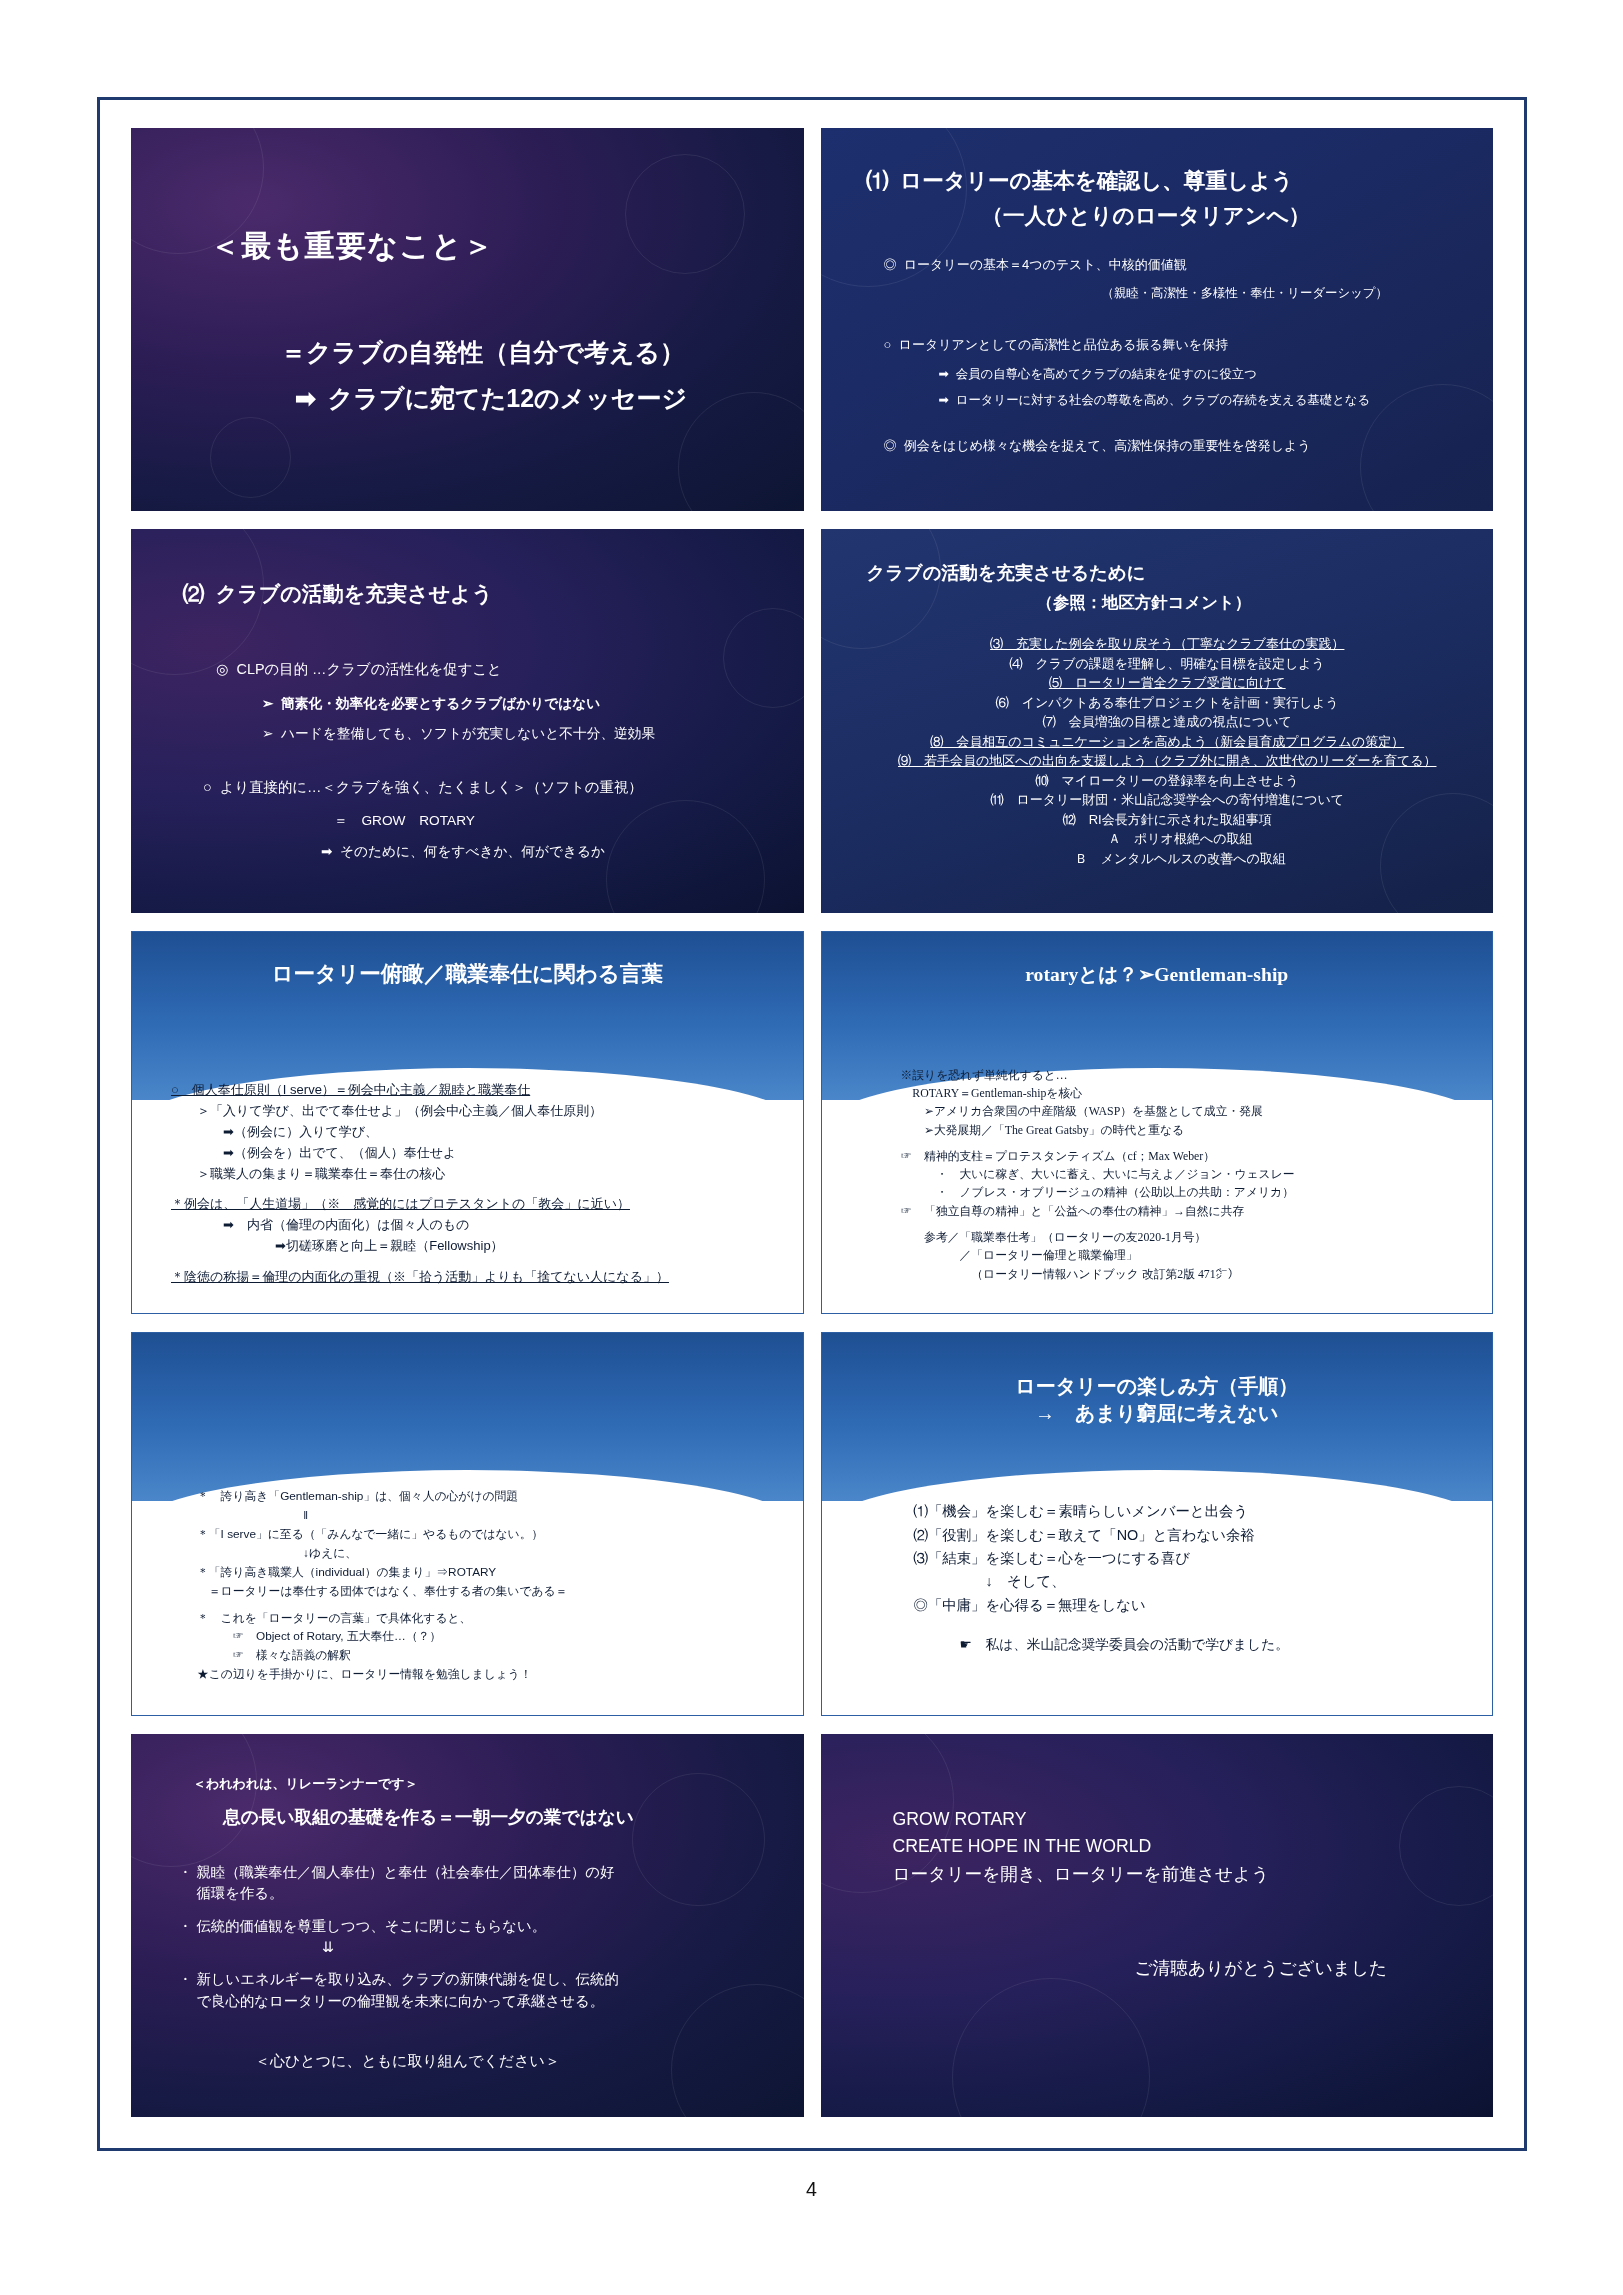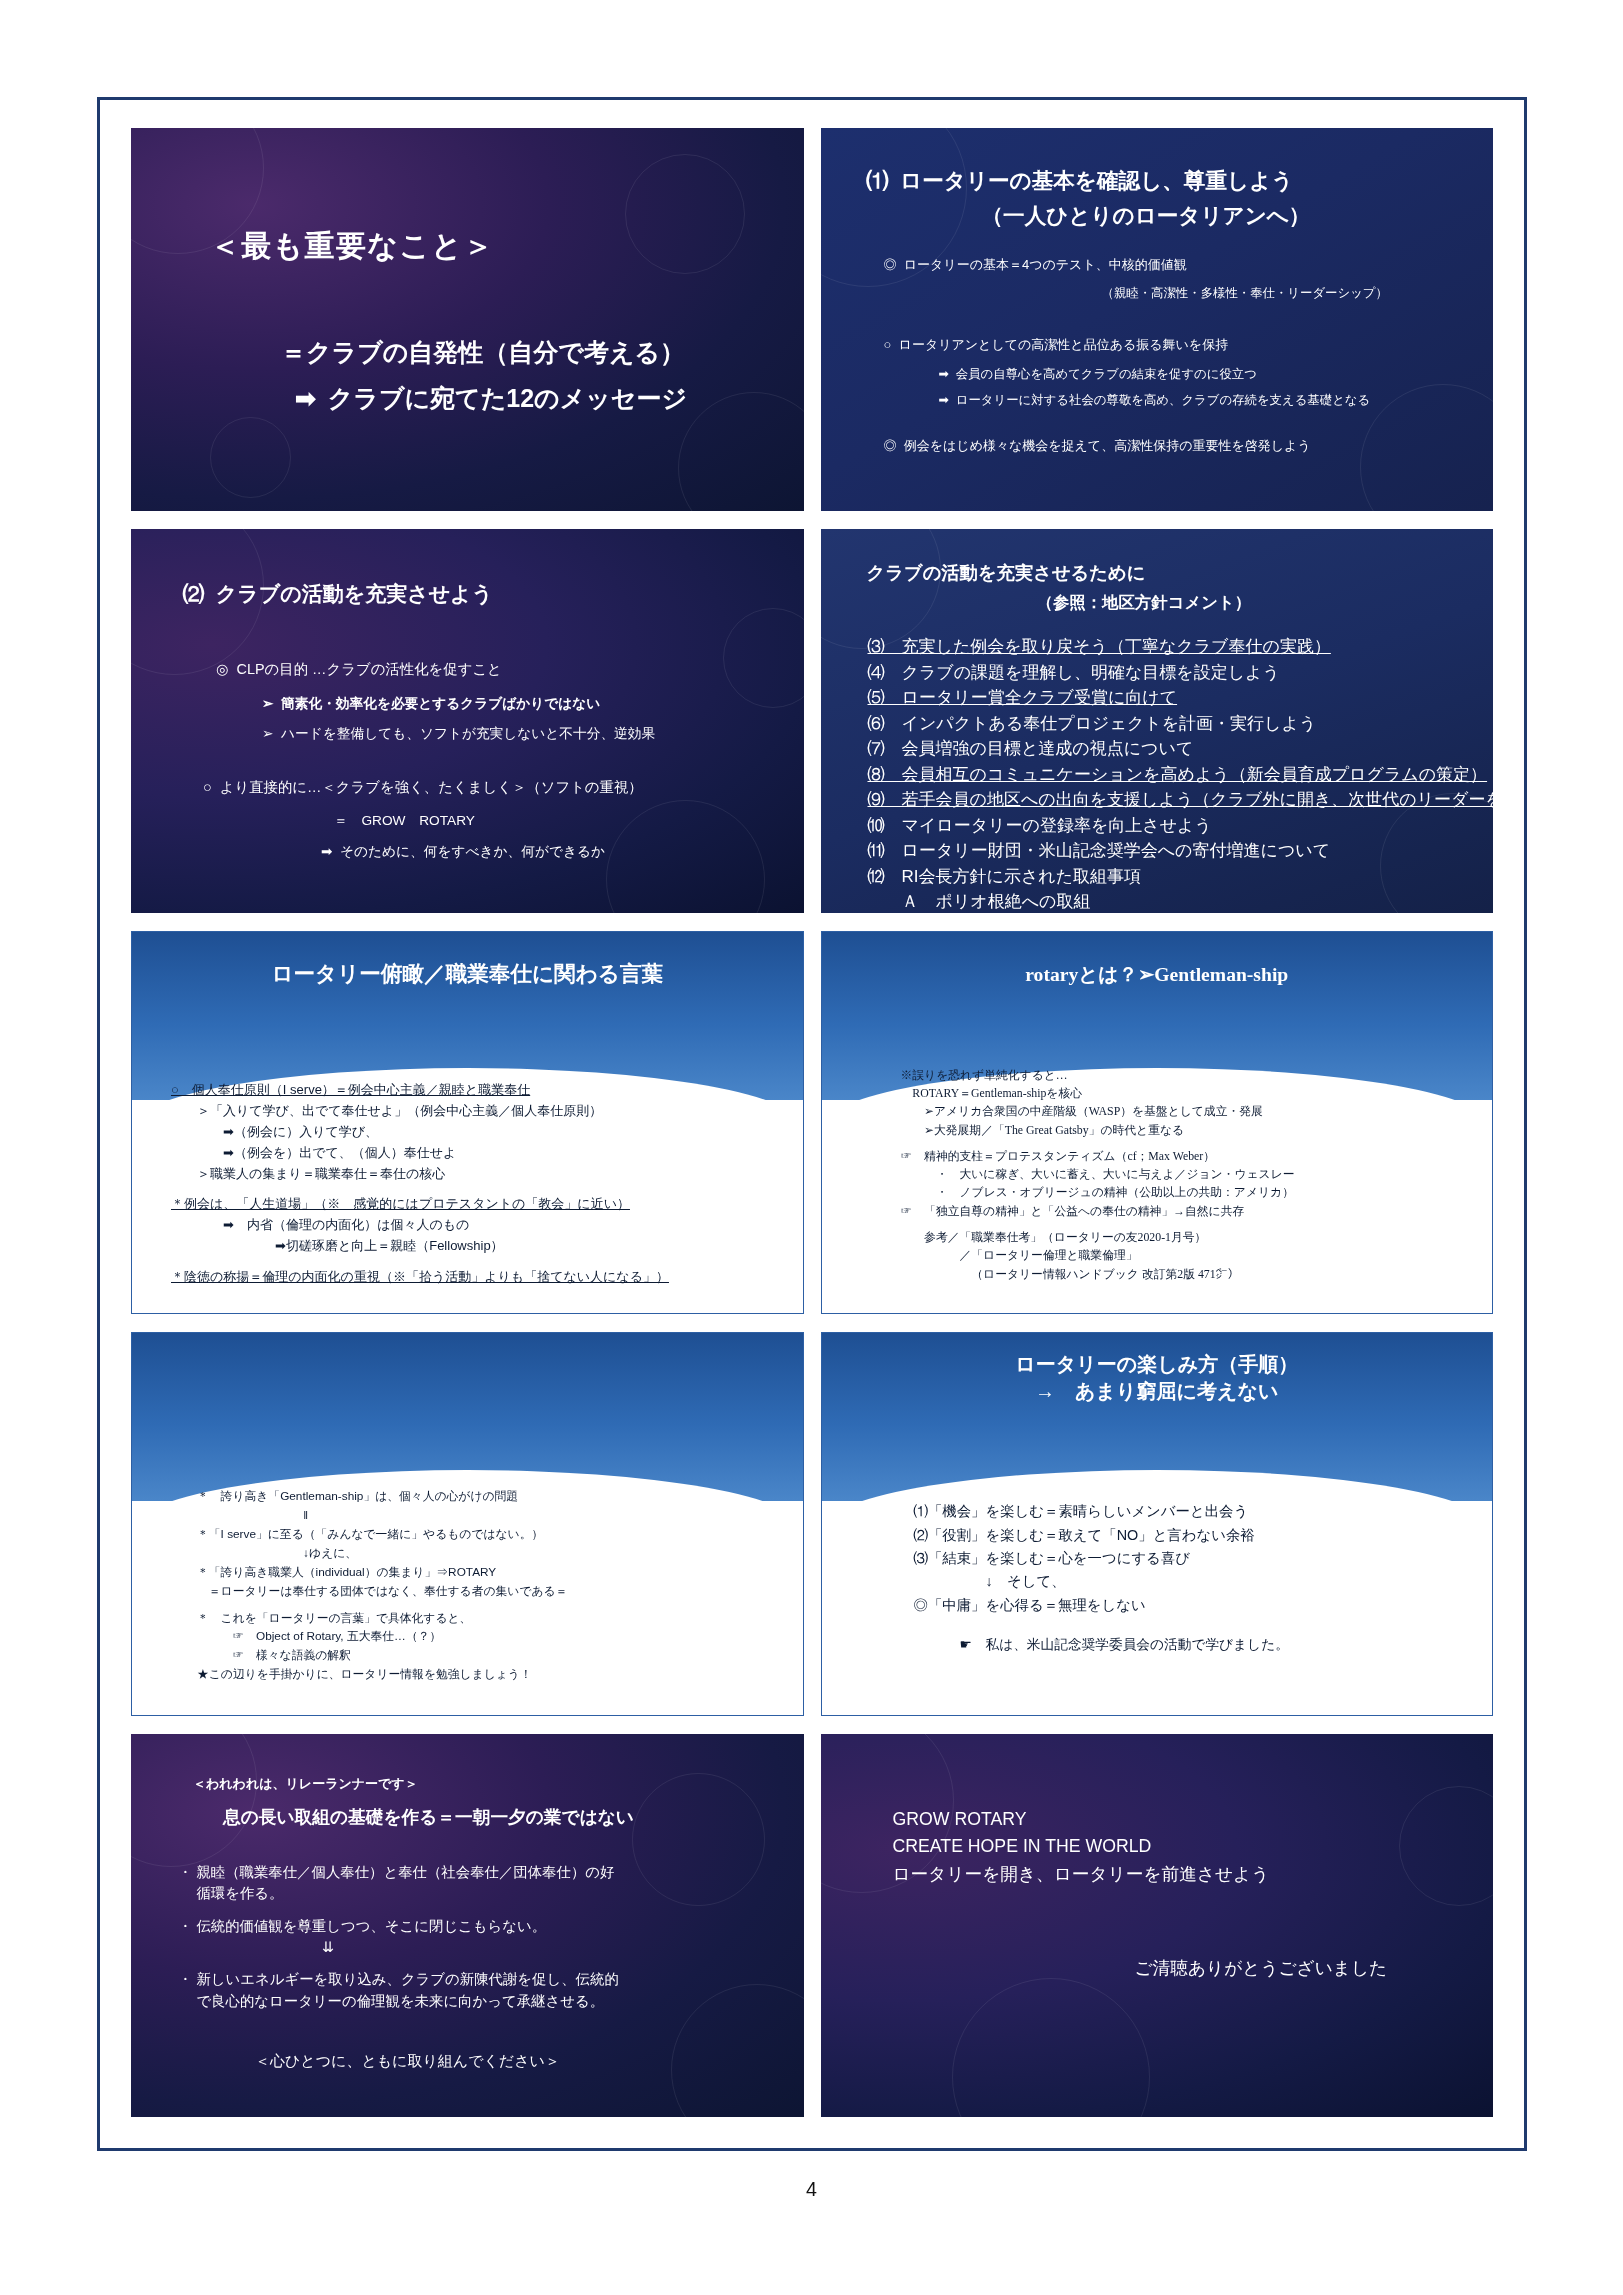--- a/index.html
+++ b/index.html
@@ -32,42 +32,42 @@
   .s2-sub{position:absolute;font-size:12.4px;}
 
   
   .s3-t{position:absolute;left:52px;top:51px;font-size:21px;font-weight:700;}
   .s3-r{position:absolute;font-size:14.4px;}
   .s3-s{position:absolute;font-size:13.7px;}
 
   
   .s4-t1{position:absolute;left:46px;top:31px;font-size:18.3px;font-weight:700;}
   .s4-t2{position:absolute;left:216px;top:63px;font-size:16.4px;font-weight:700;}
-  .s4-list{position:absolute;left:47px;top:105px;right:26px;font-size:17px;line-height:1.5;}
+  .s4-list{position:absolute;left:47px;top:105px;right:26px;font-size:13px;line-height:1.5;text-align:center;}
   .s4-list div{white-space:nowrap;}
   .u{text-decoration:underline;}
 
   
   .s5-title{font-size:21.6px;padding-top:27.5px;}
   .s5-body{position:absolute;left:39px;top:147px;right:23.6px;font-size:13px;line-height:1.62;}
   .s5-body .ln{white-space:nowrap;}
   .ul{text-decoration:underline;}
 
   
   .s6-title{font-size:19.6px;padding-top:29px;font-family:"Liberation Serif",serif;}
   .s6-body{position:absolute;left:79px;top:134px;right:26px;font-size:11.8px;line-height:1.55;font-family:"Liberation Serif",serif;}
   .s6-body .ln{white-space:nowrap;}
 
   
   .s7-title{font-size:23.6px;padding-top:34px;}
   .s7-body{position:absolute;left:65px;top:154px;right:26px;font-size:11.8px;line-height:1.6;}
   .s7-body .ln{white-space:nowrap;}
 
   
-  .s8-title{font-size:20px;padding-top:18px;line-height:1.35;}
+  .s8-title{font-size:20px;padding-top:40px;line-height:1.35;}
   .s8-body{position:absolute;left:92px;top:167px;right:26px;font-size:14.4px;line-height:1.62;}
   .s8-body .ln{white-space:nowrap;}
 
   
   .s9-t1{position:absolute;left:62px;top:41px;font-size:13px;font-weight:700;}
   .s9-t2{position:absolute;left:92px;top:71px;font-size:17.7px;font-weight:700;}
   .s9-body{position:absolute;left:47px;top:128px;right:26px;font-size:14.4px;line-height:1.5;}
   .s9-end{position:absolute;left:124px;bottom:46px;font-size:15px;}
 
   

